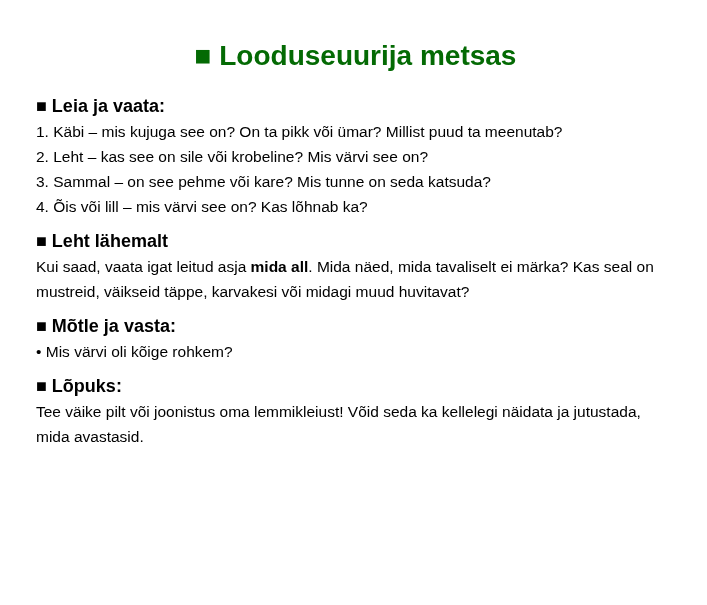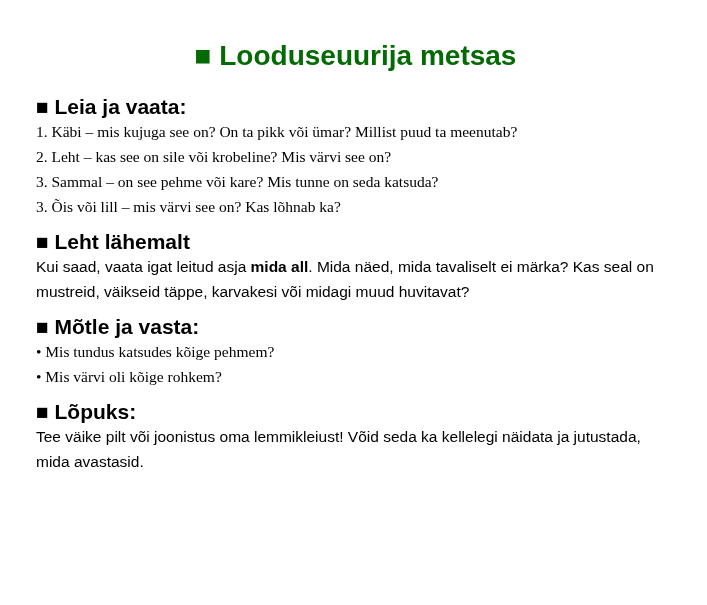--- a/index.html
+++ b/index.html
@@ -21,53 +21,52 @@
     margin: 0 0 22px 0;
     letter-spacing: 0px;
   }
   .content {
     width: 640px;
     font-size: 15.5px;
     line-height: 25px;
   }
   .block { margin-bottom: 10px; }
   .heading {
-    font-size: 21px;
+    font-size: 18px;
     font-weight: bold;
     line-height: 25px;
   }
-  .line { line-height: 25px; font-family: Liberation Serif, serif; }
+  .line { line-height: 25px; }
   b { font-weight: bold; }
 </style>
 </head>
 <body>
 
 <div class="page">
 
   <h1 class="title">■ Looduseuurija metsas</h1>
 
   <div class="content">
 
 
     <section class="block">
       <div class="heading">■ Leia ja vaata:</div>
       <div class="line">1. Käbi – mis kujuga see on? On ta pikk või ümar? Millist puud ta meenutab?</div>
       <div class="line">2. Leht – kas see on sile või krobeline? Mis värvi see on?</div>
       <div class="line">3. Sammal – on see pehme või kare? Mis tunne on seda katsuda?</div>
-      <div class="line">3. Õis või lill – mis värvi see on? Kas lõhnab ka?</div>
+      <div class="line">4. Õis või lill – mis värvi see on? Kas lõhnab ka?</div>
     </section>
 
     <section class="block">
       <div class="heading">■ Leht lähemalt</div>
       <p><span>Kui saad, vaata igat leitud asja </span><b>mida all</b><span>. Mida näed, mida tavaliselt ei märka? Kas seal on mustreid, väikseid täppe, karvakesi või midagi muud huvitavat?</span></p>
     </section>
 
     <section class="block">
       <div class="heading">■ Mõtle ja vasta:</div>
-      <div class="line">• Mis tundus katsudes kõige pehmem?</div>
       <div class="line">• Mis värvi oli kõige rohkem?</div>
     </section>
 
     <section class="block">
       <div class="heading">■ Lõpuks:</div>
       <p>Tee väike pilt või joonistus oma lemmikleiust! Võid seda ka kellelegi näidata ja jutustada, mida avastasid.</p>
     </section>
 
   </div>
 </div>

